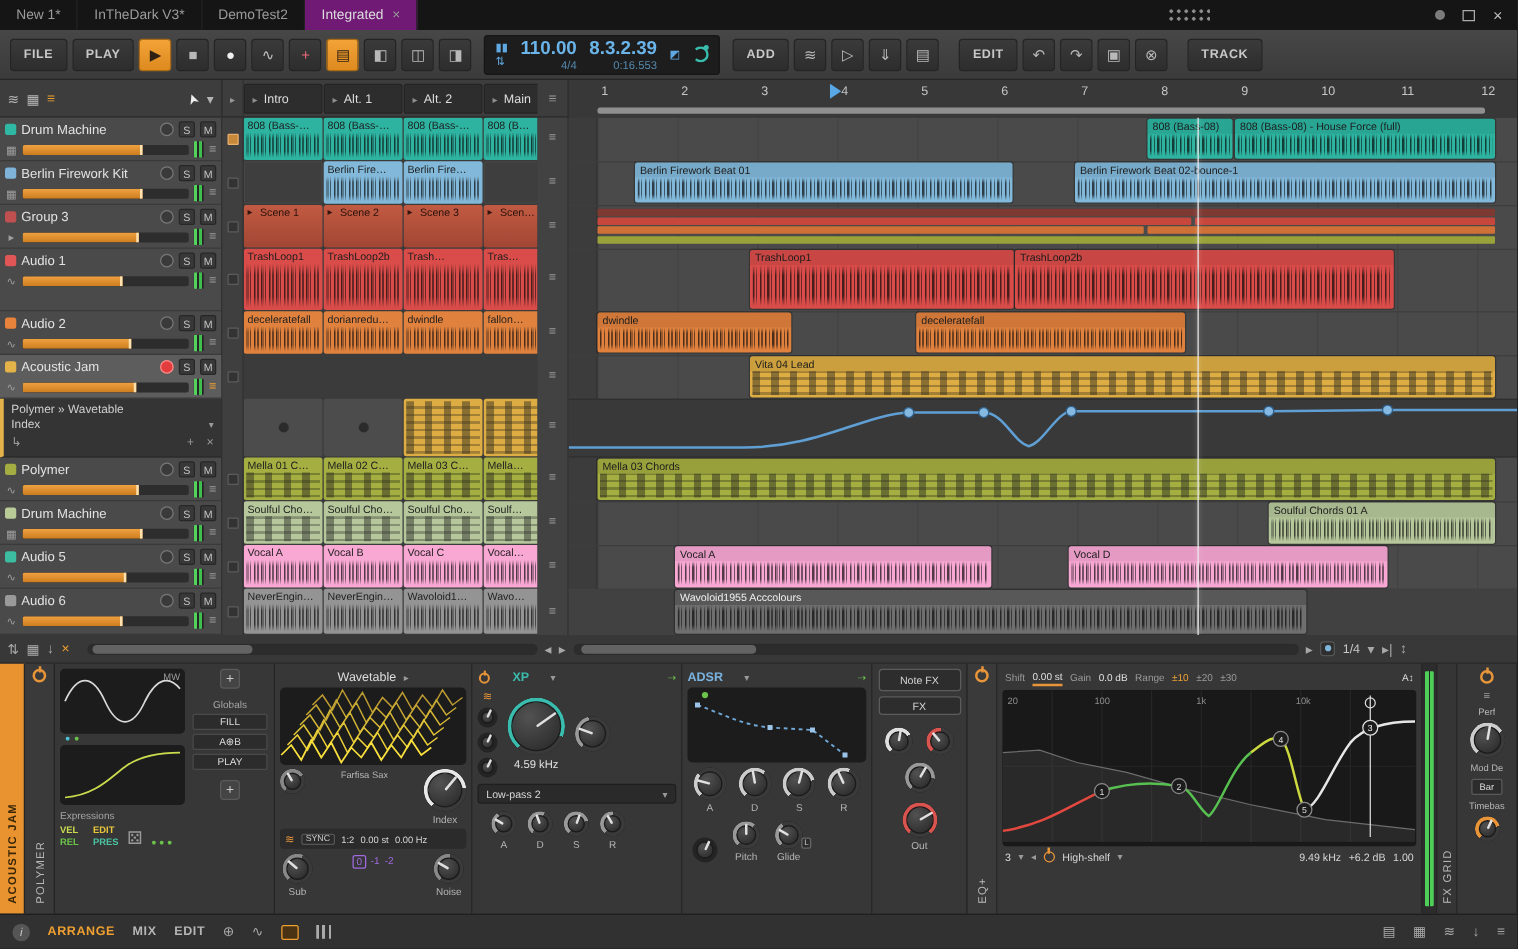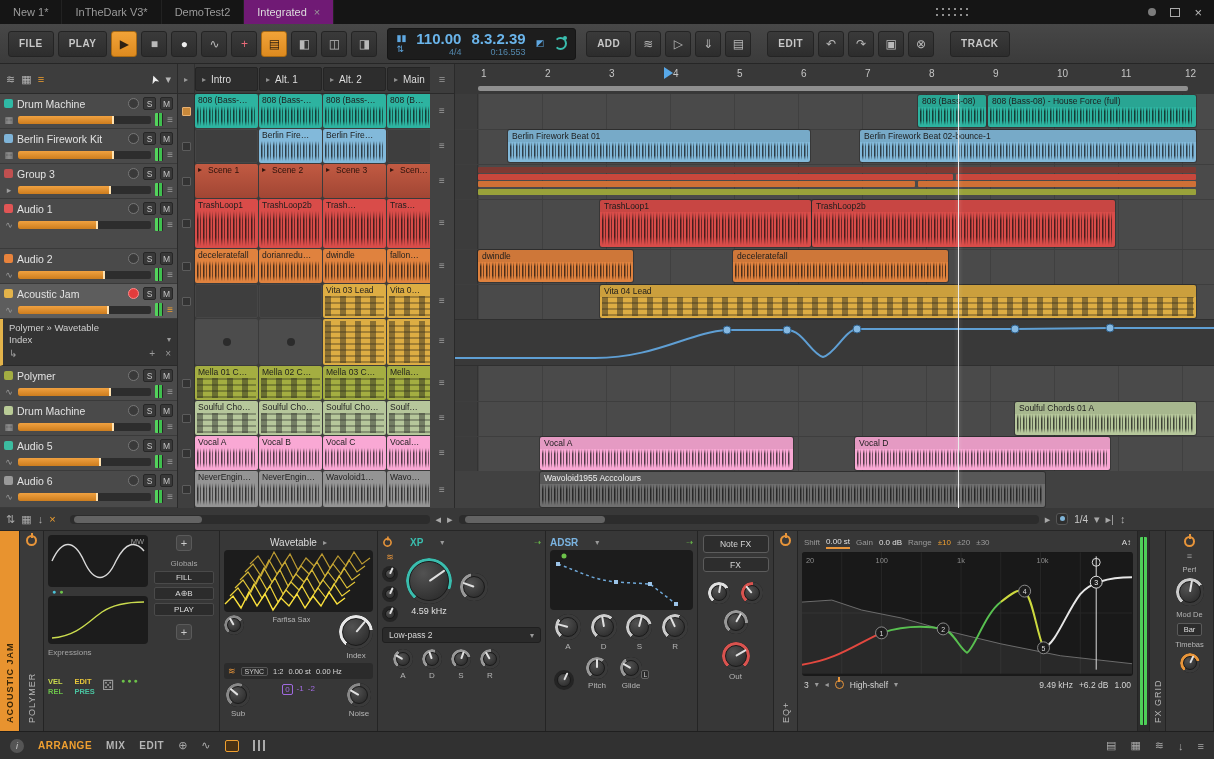--- a/index.html
+++ b/index.html
@@ -607,32 +607,20 @@
           </div>
         <div class="cell c-orange">
             <span class="clbl">dwindle</span>
             <span class="wave"></span>
           </div>
         <div class="cell c-orange">
             <span class="clbl">fallon…</span>
             <span class="wave"></span>
           </div>
       </div>
-      <div class="lrow" style="top:190px;height:34px">
-        <div class="cell empty"></div>
-        <div class="cell empty"></div>
-        <div class="cell c-yellow">
-            <span class="clbl">Vita 03 Lead</span>
-            <span class="notes"></span>
-          </div>
-        <div class="cell c-yellow">
-            <span class="clbl">Vita 0…</span>
-            <span class="notes"></span>
-          </div>
-      </div>
       <div class="lrow" style="top:225px;height:46px">
         <div class="cell stopcell">
             <span class="stopdot"></span>
           </div>
         <div class="cell stopcell">
             <span class="stopdot"></span>
           </div>
         <div class="cell c-yellow">
             <span class="notes" style="top:2px"></span>
           </div>
@@ -792,20 +780,24 @@
         <svg width="759" height="47" viewBox="0 0 759 47">
           <path d="M0,38 L140,38 C200,38 235,12 272,10 L332,10 C348,10 356,34 368,37 C380,34 390,10 402,9 L560,9 L655,8 L759,8" stroke="#5f9fd4" stroke-width="2" fill="none"></path>
           <circle cx="272" cy="10" r="4" fill="#86b9e2" stroke="#2e5f8a"></circle>
           <circle cx="332" cy="10" r="4" fill="#86b9e2" stroke="#2e5f8a"></circle>
           <circle cx="402" cy="9" r="4" fill="#86b9e2" stroke="#2e5f8a"></circle>
           <circle cx="560" cy="9" r="4" fill="#86b9e2" stroke="#2e5f8a"></circle>
           <circle cx="655" cy="8" r="4" fill="#86b9e2" stroke="#2e5f8a"></circle>
         </svg>
       </div>
 
+      <div class="aclip c-olive" style="left:23px;top:273px;width:718px;height:33px">
+          <span class="albl">Mella 03 Chords</span>
+          <span class="notes"></span>
+        </div>
 
       <div class="aclip c-sage" style="left:560px;top:308px;width:181px;height:33px">
           <span class="albl">Soulful Chords 01 A</span>
           <span class="wave"></span>
         </div>
 
       <div class="aclip c-vteal" style="left:85px;top:343px;width:253px;height:33px">
           <span class="albl">Vocal A</span>
           <span class="wave"></span>
         </div>
@@ -864,21 +856,21 @@
             <span class="mw">MW</span>
           </div>
           <div class="moddots">●<span class="g">●</span></div>
           <div class="scope" style="height:48px">
             <svg width="100" height="48" viewBox="0 0 100 48">
                 <path d="M4,42 C30,40 42,24 54,16 C66,8 80,6 96,6" stroke="#cadb4e" stroke-width="1.4" fill="none"></path>
               </svg>
           </div>
           <div class="expr" style="margin-top:4px">
             <span class="etitle">Expressions</span>
-            <div style="display:flex;align-items:flex-start;gap:7px;margin-top:20px">
+            <div style="display:flex;align-items:flex-end;gap:7px;margin-top:2px">
               <div class="egrid">
                 <span style="color:#cbdc4e">VEL</span>
                 <span style="color:#e8c63a">EDIT</span>
                 <span style="color:#6cc24a">REL</span>
                 <span style="color:#4ac2a0">PRES</span>
               </div>
               <span class="dice">⚄</span>
               <span class="gdots">●●●</span>
             </div>
           </div>

